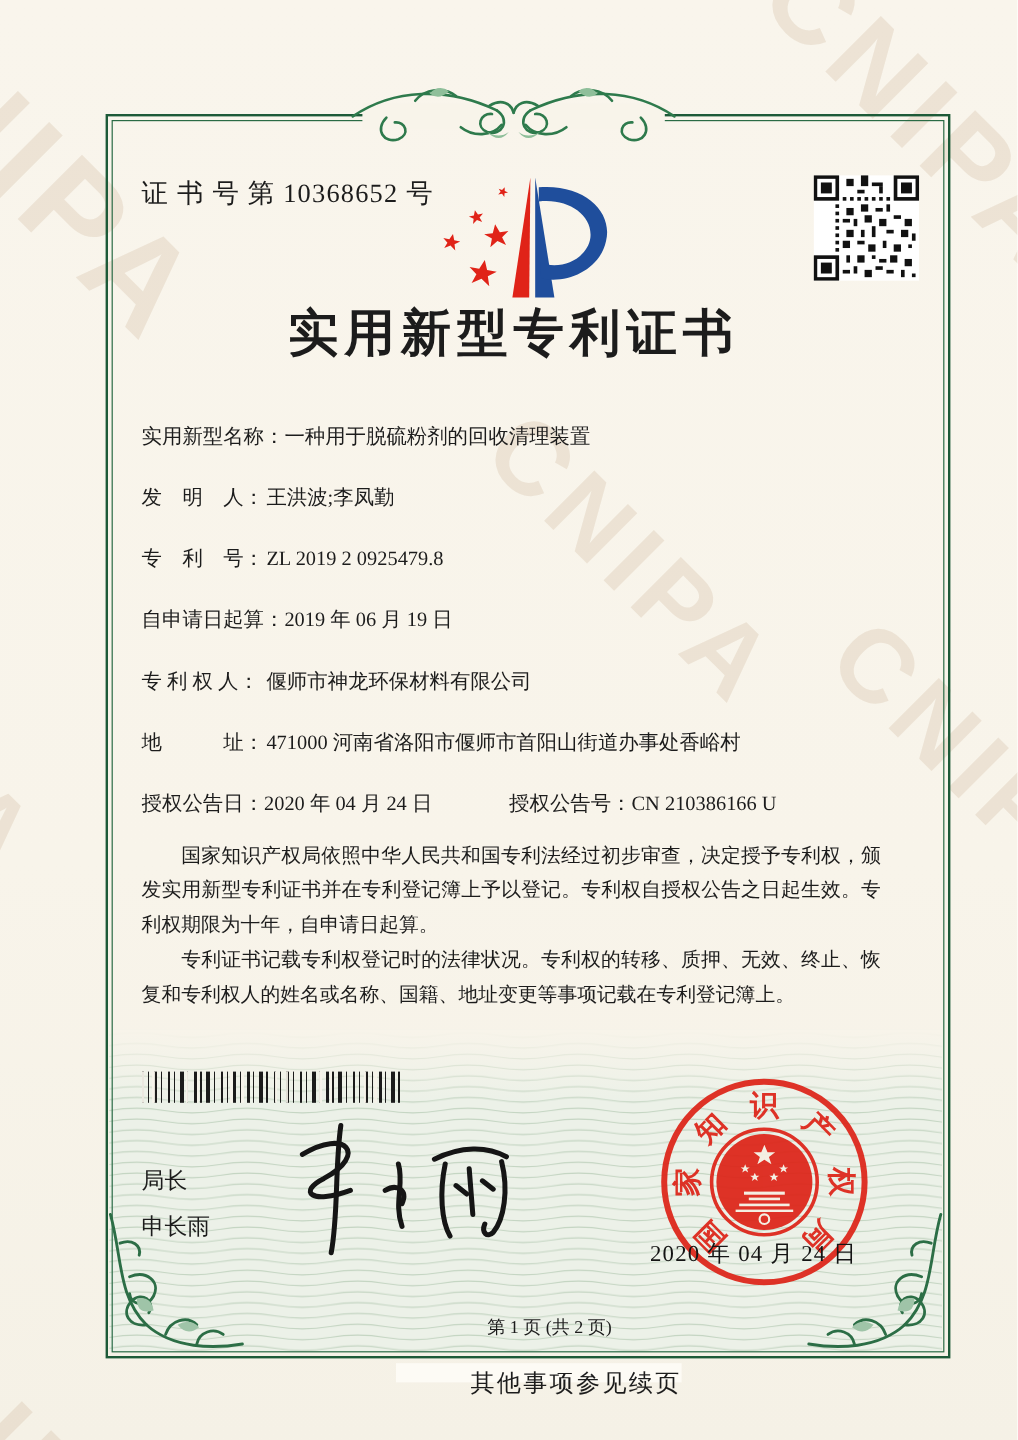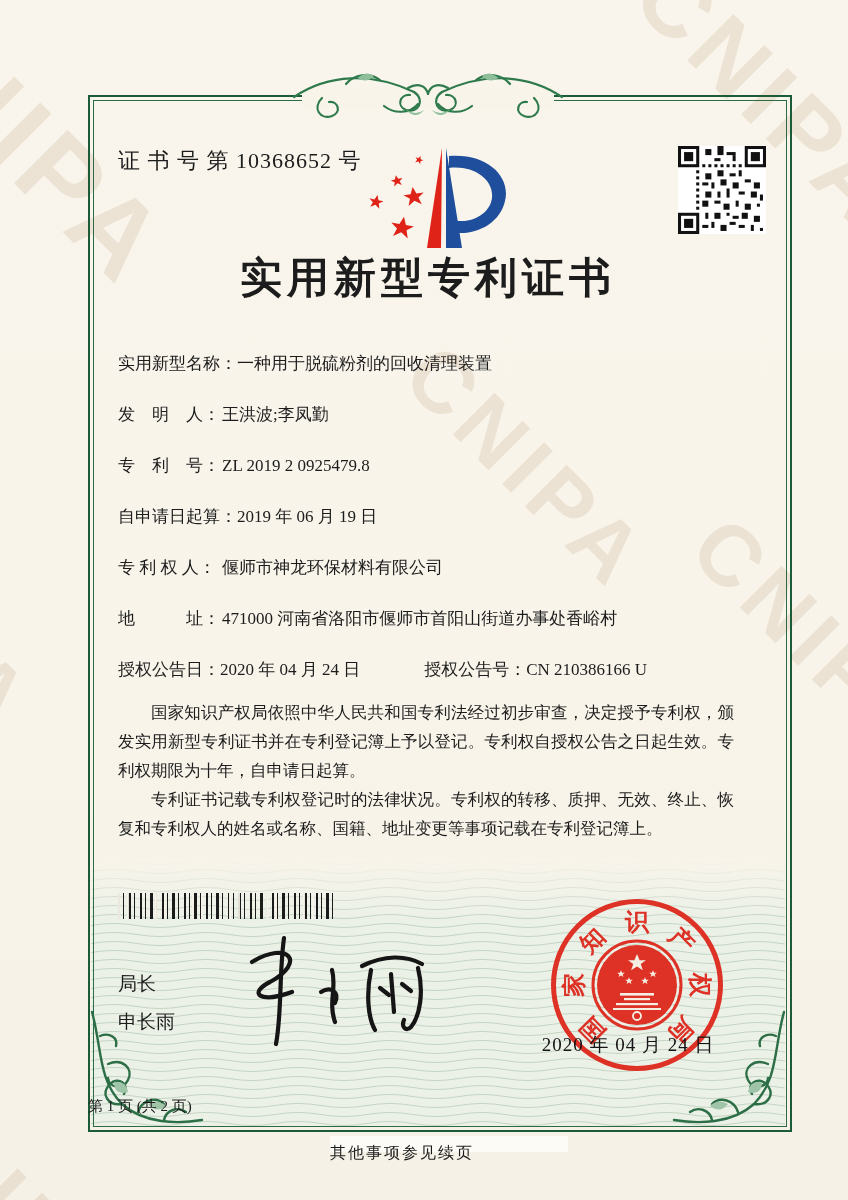--- a/index.html
+++ b/index.html
@@ -43,23 +43,23 @@
   .signature{position:absolute; left:232px; top:932px; z-index:5;}
   
   .seal{position:absolute; left:551px; top:899px; width:172px; height:172px; z-index:6; opacity:.93;}
   .seal-ring{position:absolute; inset:0; border:5px solid #dd2418; border-radius:50%;}
   .seal-char{position:absolute; left:50%; top:50%; width:28px; height:28px; margin:-14px 0 0 -14px;
     text-align:center; font-size:24px; line-height:28px; font-weight:bold; color:#dd2418;
     transform:rotate(var(--a)) translateY(-63px);}
   .seal-emblem{position:absolute; left:50%; top:50%; transform:translate(-50%,-50%);}
   .seal-date{position:absolute; left:508px; top:1032px; width:240px; text-align:center; z-index:7;
     font-size:19px; color:#141414; letter-spacing:1px; white-space:nowrap;}
-  .page-info{position:absolute; left:88px; top:1097px; width:700px; text-align:left; z-index:5; font-size:15px;}
+  .page-info{position:absolute; left:88px; top:1097px; width:700px; text-align:center; z-index:5; font-size:15px;padding-left:20px;}
   .continuation{position:absolute; left:330px; top:1136px; width:238px; height:16px; z-index:5;
-    background:#fdfbf5; text-align:left; line-height:34px; font-size:16px; letter-spacing:2px;}
+    background:#fdfbf5; text-align:right; line-height:34px; font-size:20px; letter-spacing:2px;}
 </style>
 </head>
 <body>
 
 <div class="page">
 
   <div class="wm" style="left:-70px;top:-45px;font-size:110px;">CNIPA</div>
   <div class="wm" style="left:690px;top:-60px;font-size:95px;">CNIPA</div>
   <div class="wm" style="left:455px;top:325px;font-size:86px;">CNIPA</div>
   <div class="wm" style="left:-160px;top:468px;font-size:86px;">CNIPA</div>

